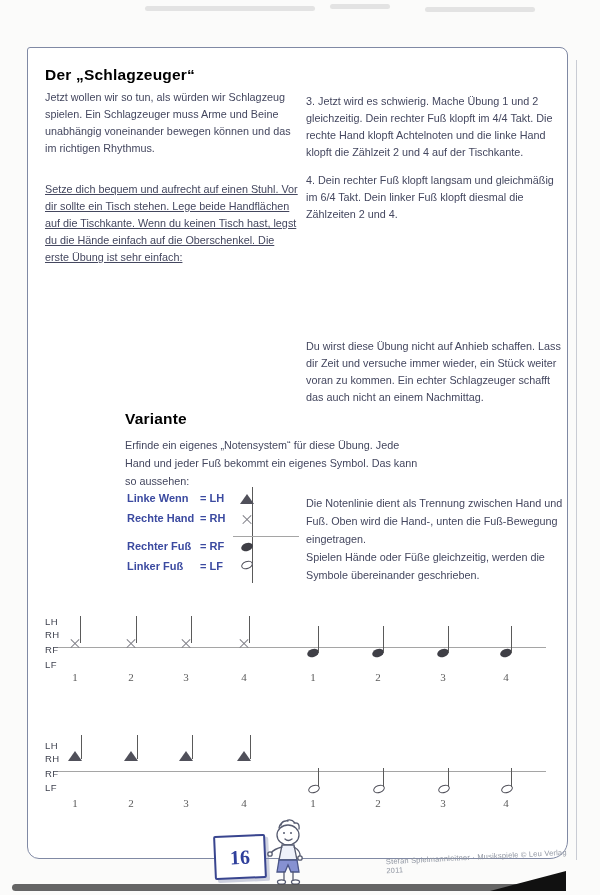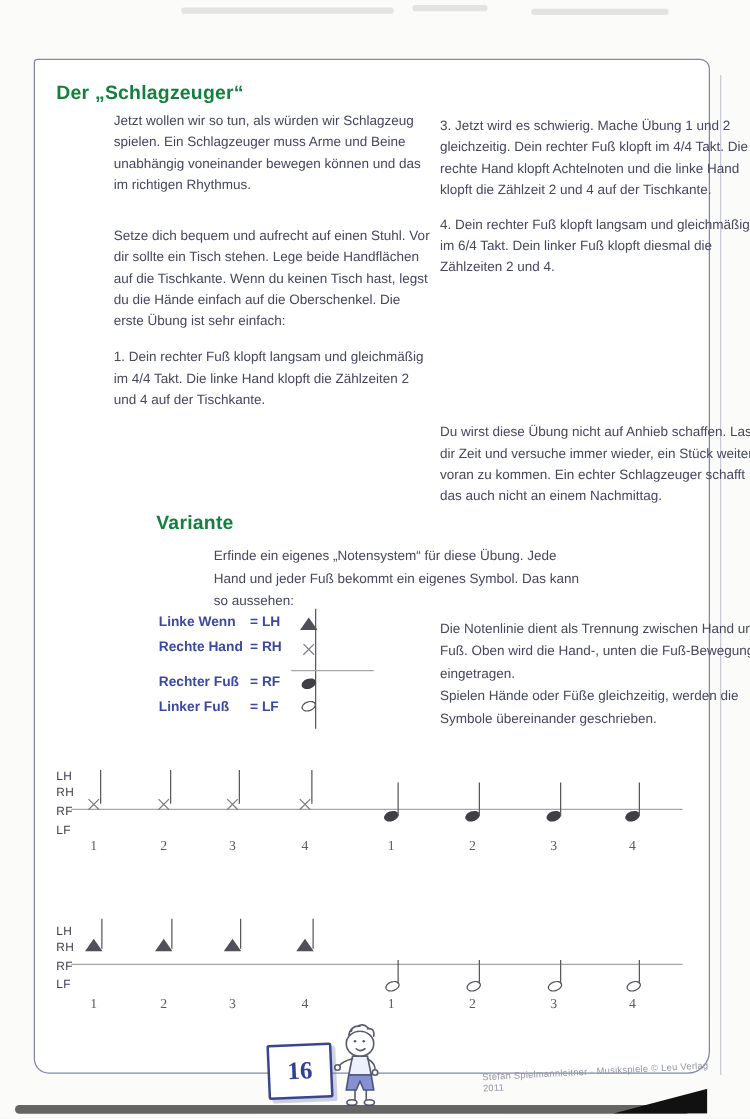--- a/index.html
+++ b/index.html
@@ -4,22 +4,22 @@
 <style>
   html,body{margin:0;padding:0;background:#f2f2f0;}
   .screen{position:relative;width:600px;height:895px;background:#fbfbfa;overflow:hidden;
           font-family:"Liberation Sans",sans-serif;color:#44475f;}
   .page-border{position:absolute;left:27px;top:47px;width:539px;height:810px;
                border:1.6px solid #8089a4;border-radius:3px 8px 18px 12px;background:#ffffff;}
   .scan-line-right{position:absolute;left:576px;top:60px;width:1px;height:800px;background:#c9ccd4;}
   .smudge{position:absolute;background:#cfcfcf;height:5px;border-radius:3px;opacity:.55;}
 
   h1,h2,p{margin:0;}
-  .heading{color:#15803d;font-weight:bold;font-size:15.5px;letter-spacing:.2px;}
-  .body-text{font-size:10.8px;line-height:17px;color:#44475f;margin-left:46px;}
+  .heading{color:#000000;font-weight:bold;font-size:15.5px;letter-spacing:.2px;}
+  .body-text{font-size:10.8px;line-height:17px;color:#44475f;}
   .abs{position:absolute;}
 
   .col-left{left:45px;width:256px;}
   .col-right{left:306px;width:258px;}
 
   
   .legend-row{position:absolute;left:127px;font-size:11px;font-weight:bold;color:#3b4aa0;}
   .legend-label{display:inline-block;width:70px;}
   .legend-eq{display:inline-block;}
 
@@ -60,22 +60,21 @@
 
   <div class="smudge" style="left:145px;top:6px;width:170px;"></div>
   <div class="smudge" style="left:330px;top:4px;width:60px;"></div>
   <div class="smudge" style="left:425px;top:7px;width:110px;"></div>
 
   <div class="page-border"></div>
   <div class="scan-line-right"></div>
 
   <h1 class="abs col-left heading" style="top:66px;">Der „Schlagzeuger“</h1>
   <p class="abs col-left body-text" style="top:89px;">Jetzt wollen wir so tun, als würden wir Schlagzeug spielen. Ein Schlagzeuger muss Arme und Beine unabhängig voneinander bewegen können und das im richtigen Rhythmus.</p>
-  <p class="abs col-left body-text" style="top:181px;">Setze dich bequem und aufrecht auf einen Stuhl. Vor dir sollte ein Tisch stehen. Lege beide Handflächen auf die Tischkante. Wenn du keinen Tisch hast, legst du die Hände einfach auf die Oberschenkel. Die erste Übung ist sehr einfach:</p>
-  <p class="abs col-left body-text" style="top:278px;">1. Dein rechter Fuß klopft langsam und gleichmäßig im 4/4 Takt. Die linke Hand klopft die Zählzeiten 2 und 4 auf der Tischkante.</p>
+  <p class="abs col-left body-text" style="top:181px;text-decoration:underline;">Setze dich bequem und aufrecht auf einen Stuhl. Vor dir sollte ein Tisch stehen. Lege beide Handflächen auf die Tischkante. Wenn du keinen Tisch hast, legst du die Hände einfach auf die Oberschenkel. Die erste Übung ist sehr einfach:</p>
 
   <p class="abs col-right body-text" style="top:93px;">3. Jetzt wird es schwierig. Mache Übung 1 und 2 gleichzeitig. Dein rechter Fuß klopft im 4/4 Takt. Die rechte Hand klopft Achtelnoten und die linke Hand klopft die Zählzeit 2 und 4 auf der Tischkante.</p>
   <p class="abs col-right body-text" style="top:172px;">4. Dein rechter Fuß klopft langsam und gleichmäßig im 6/4 Takt. Dein linker Fuß klopft diesmal die Zählzeiten 2 und 4.</p>
   <p class="abs col-right body-text" style="top:338px;">Du wirst diese Übung nicht auf Anhieb schaffen. Lass dir Zeit und versuche immer wieder, ein Stück weiter voran zu kommen. Ein echter Schlagzeuger schafft das auch nicht an einem Nachmittag.</p>
 
   <h2 class="abs heading" style="left:125px;top:410px;">Variante</h2>
   <p class="abs body-text" style="left:125px;top:436px;width:300px;line-height:18px;">Erfinde ein eigenes „Notensystem“ für diese Übung. Jede Hand und jeder Fuß bekommt ein eigenes Symbol. Das kann so aussehen:</p>
 
   <div class="legend-row" style="top:492px;">
     <span class="legend-label">Linke Wenn</span>

